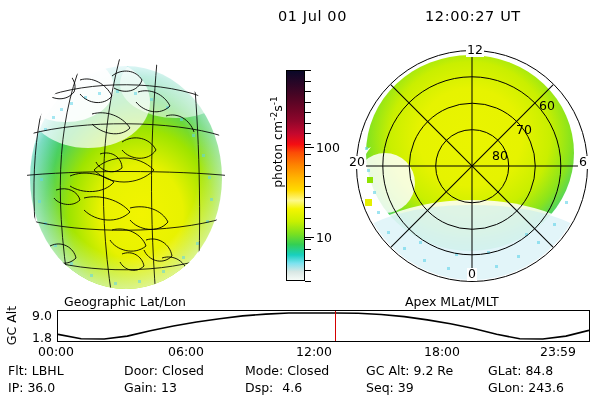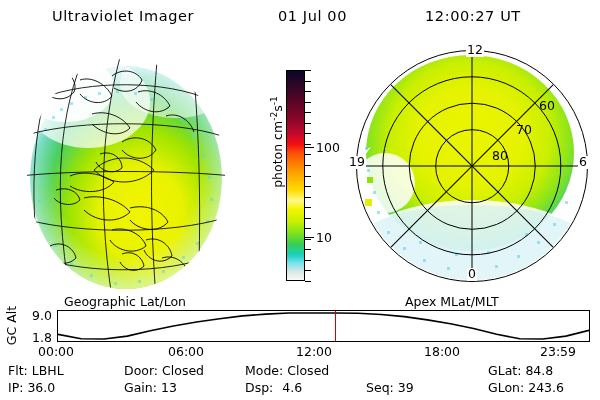--- a/index.html
+++ b/index.html
@@ -78,21 +78,20 @@
 
   
   #status{left:0;top:362px;width:600px;height:36px;}
   .status-cell{position:absolute;font-size:12.5px;white-space:nowrap;}
   .srow1{top:1px;} .srow2{top:18px;}
 </style>
 </head>
 <body>
 
 <div id="header" class="abs">
-  <span class="h" id="title-text">Ultraviolet Imager</span>
   <span class="h" id="date-text">01 Jul 00</span>
   <span class="h" id="time-text">12:00:27 UT</span>
 </div>
 
 <div id="geo-panel" class="abs">
   <div id="geo-disk">
     <svg class="geo-aur" viewBox="0 0 200 232" preserveAspectRatio="none">
       <defs>
         <radialGradient id="gaur" cx="58%" cy="66%" r="72%">
           <stop offset="0%" stop-color="#f2f400"></stop>
@@ -280,21 +279,21 @@
 
     <div class="spoke" style="height:232px;transform:translate(-50%,-50%) rotate(0deg)"></div>
     <div class="spoke" style="height:232px;transform:translate(-50%,-50%) rotate(90deg)"></div>
     <div class="spoke" style="height:232px;transform:translate(-50%,-50%) rotate(45deg)"></div>
     <div class="spoke" style="height:232px;transform:translate(-50%,-50%) rotate(-45deg)"></div>
   </div>
 
   <div class="mlt-lab" style="left:118px;top:2px;text-align:right;">12</div>
   <div class="mlt-lab" style="left:230px;top:114px;">6</div>
   <div class="mlt-lab" style="left:119px;top:226px;">0</div>
-  <div class="mlt-lab" style="left:0px;top:114px;">19</div>
+  <div class="mlt-lab" style="left:0px;top:114px;">20</div>
 
   <div class="mlat-lab" style="left:191px;top:58px;">60</div>
   <div class="mlat-lab" style="left:168px;top:82px;">70</div>
   <div class="mlat-lab" style="left:144px;top:108px;">80</div>
 </div>
 
 <div class="panel-caption abs" id="geo-caption">Geographic Lat/Lon</div>
 <div class="panel-caption abs" id="apex-caption">Apex MLat/MLT</div>
 
 <div id="orbit-group" class="abs">
@@ -323,20 +322,24 @@
     <span>LBHL</span>
   </div>
   <div class="status-cell srow1" style="left:124px;">
     <span>Door:</span>
     <span>Closed</span>
   </div>
   <div class="status-cell srow1" style="left:245px;">
     <span>Mode:</span>
     <span>Closed</span>
   </div>
+  <div class="status-cell srow1" style="left:366px;">
+    <span>GC Alt:</span>
+    <span>9.2 Re</span>
+  </div>
   <div class="status-cell srow1" style="left:488px;">
     <span>GLat:</span>
     <span>84.8</span>
   </div>
 
   <div class="status-cell srow2" style="left:8px;">
     <span>IP:</span>
     <span>36.0</span>
   </div>
   <div class="status-cell srow2" style="left:124px;">

